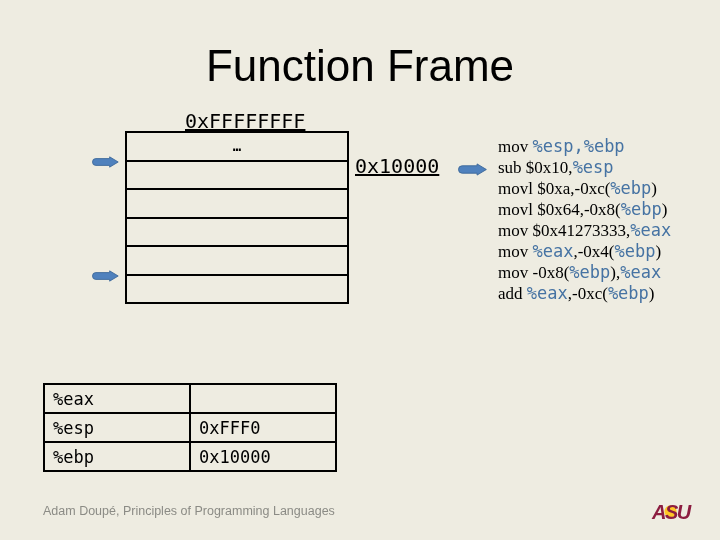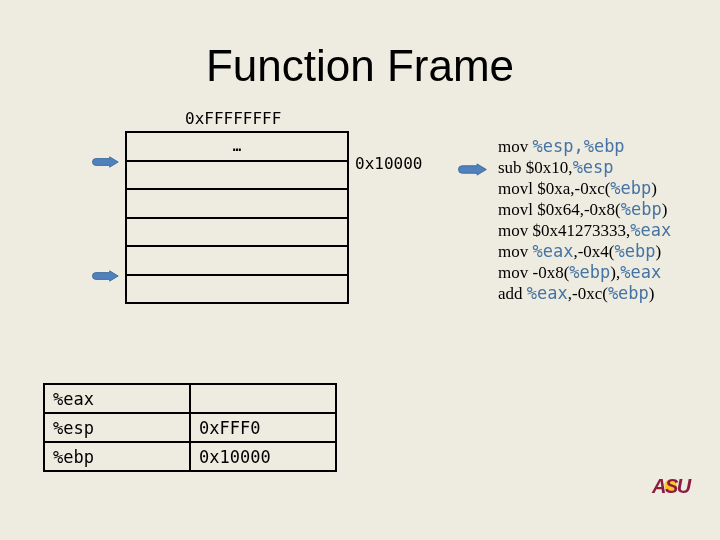--- a/index.html
+++ b/index.html
@@ -11,21 +11,21 @@
     background:var(--background,#EEECE1); overflow:hidden; color:#000;
   }
 
   .title {
     position:absolute; top:42px; left:0; width:100%;
     text-align:center; font-size:44px; line-height:48px; color:#000;
   }
 
   .mono { font-family:"DejaVu Sans Mono", monospace; }
 
-  .addr { position:absolute; font-size:16px; letter-spacing:0; }
+  .addr { position:absolute; font-size:20px; letter-spacing:0;text-decoration:underline; }
   .addr-top    { left:185px; top:109px; }
   .addr-mid    { left:355px; top:154px; }
   .addr-bottom { left:187px; top:333px; }
 
   .stack-box {
     position:absolute; left:125px; top:131px; width:224px; height:173px;
     border:2px solid #000; display:flex; flex-direction:column;
     background:var(--background,#EEECE1);
   }
   .stack-row {
@@ -62,21 +62,21 @@
 
   .footer-text {
     position:absolute; left:43px; top:504px;
     font-size:12.5px; color:var(--footer-gray,#8B8B85);
   }
   .page-num {
     position:absolute; left:500px; top:501px; width:40px; text-align:right;
     font-size:16px; color:#000;margin-top:41px;
   }
 
-  .asu-logo { position:absolute; left:652px; top:476px; width:42px; height:24px; }
+  .asu-logo { position:absolute; left:652px; top:502px; width:42px; height:24px; }
   .asu-sun {
     position:absolute; left:11px; top:2px; width:15px; height:15px; border-radius:50%;
     background:radial-gradient(circle, var(--asu-gold,#FFC627) 0%, var(--asu-gold,#FFC627) 52%, rgba(255,198,39,0) 62%);
   }
   .asu-text {
     position:absolute; left:0; top:0;
     font-weight:bold; font-style:italic; font-size:20px; line-height:20px;
     letter-spacing:-1.5px; color:var(--asu-maroon,#8C1D40);
   }
 </style>
@@ -129,20 +129,21 @@
         <td>%esp</td>
         <td>0xFFF0</td>
       </tr>
       <tr>
         <td>%ebp</td>
         <td>0x10000</td>
       </tr>
     </tbody>
   </table>
 
+  <div class="footer-text">Adam Doupé, Principles of Programming Languages</div>
   <div class="page-num">20</div>
 
   <div class="asu-logo">
     <span class="asu-sun"></span>
     <span class="asu-text">ASU</span>
   </div>
 
 </div>
 
 </body></html>

